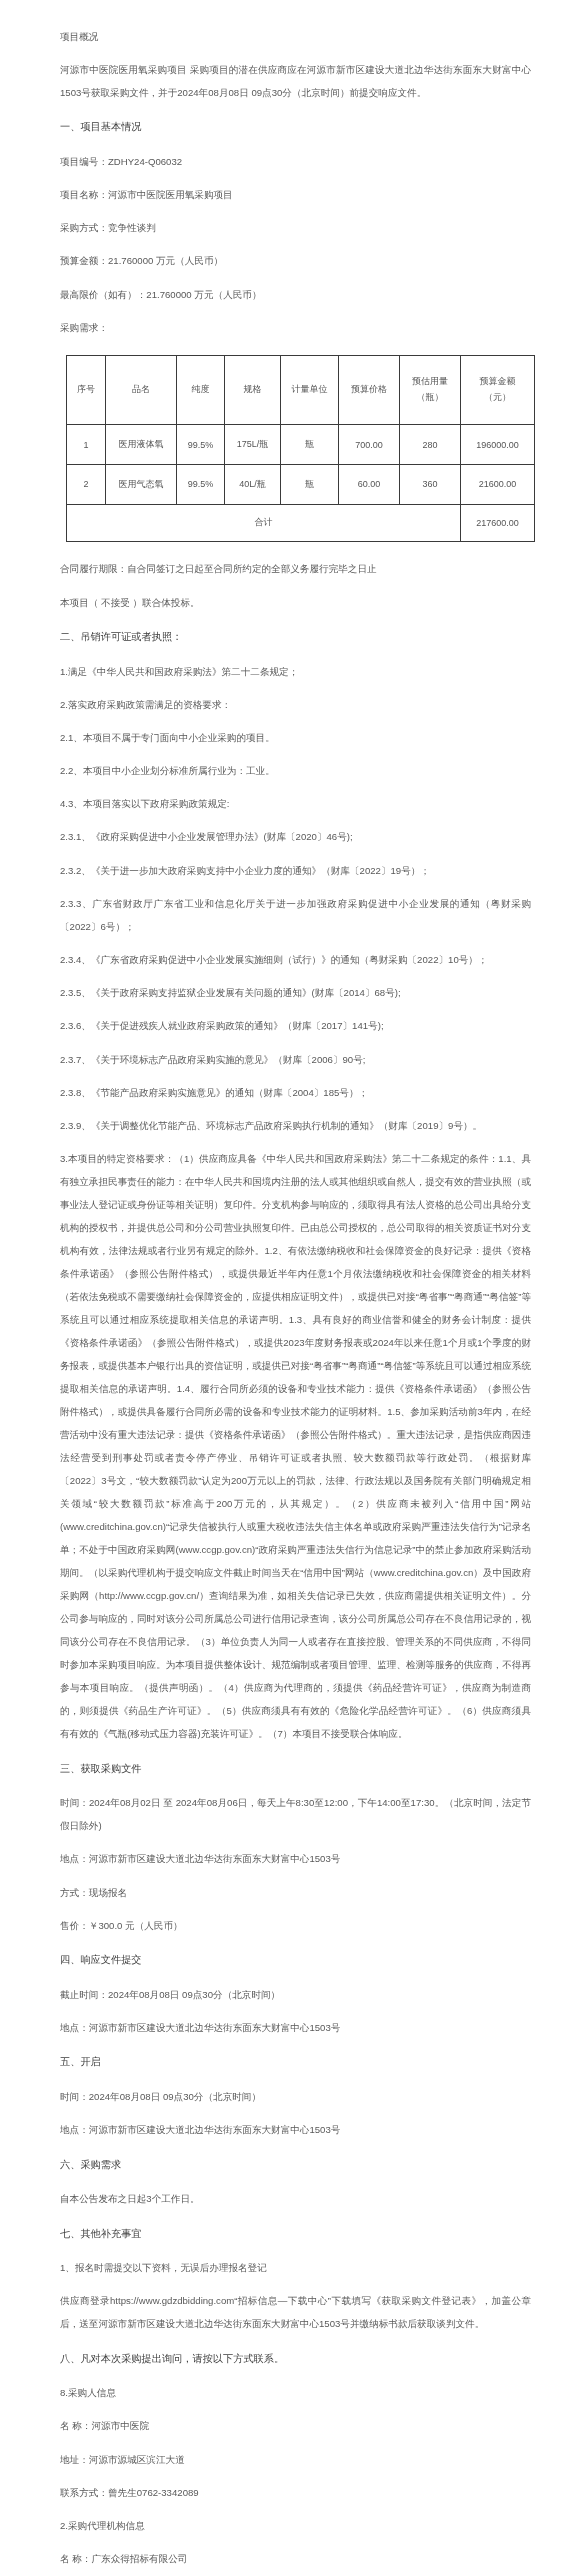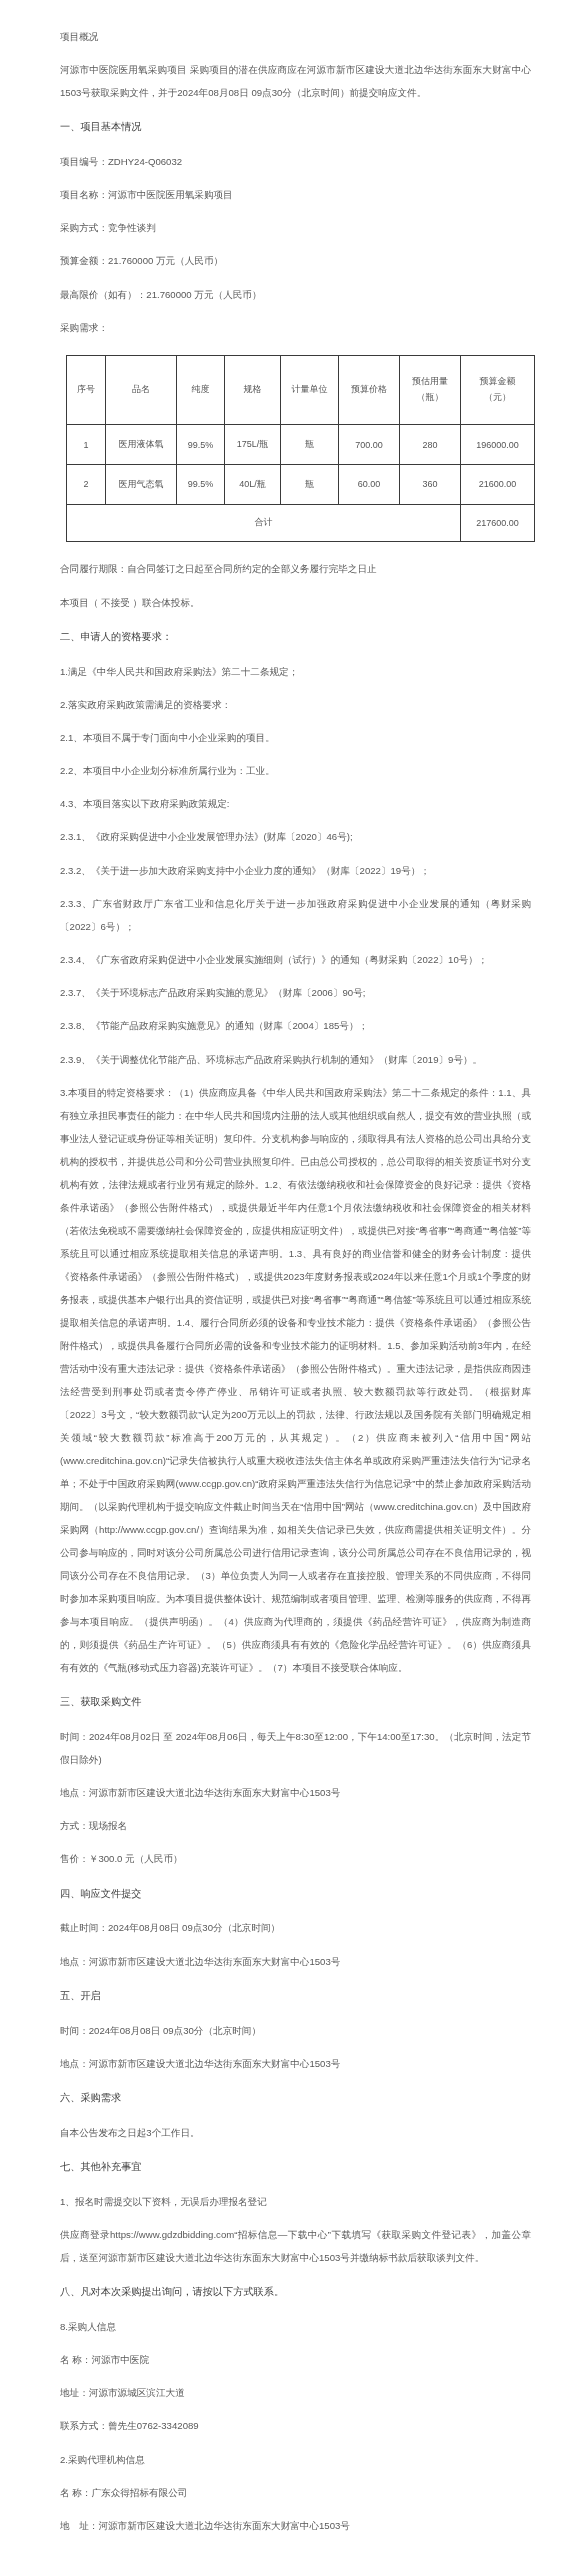--- a/index.html
+++ b/index.html
@@ -131,30 +131,32 @@
       <tr class="total-row">
         <td colspan="7">合计</td>
         <td>217600.00</td>
       </tr>
     </tbody>
   </table>
 
   <p class="line">合同履行期限：自合同签订之日起至合同所约定的全部义务履行完毕之日止</p>
   <p class="line">本项目（ 不接受 ）联合体投标。</p>
 
-  <p class="h">二、申请人的资格要求：</p>
+  <p class="h">二、吊销许可证或者执照：</p>
   <p class="line">1.满足《中华人民共和国政府采购法》第二十二条规定；</p>
   <p class="line">2.落实政府采购政策需满足的资格要求：</p>
   <p class="line">2.1、本项目不属于专门面向中小企业采购的项目。</p>
   <p class="line">2.2、本项目中小企业划分标准所属行业为：工业。</p>
   <p class="line">4.3、本项目落实以下政府采购政策规定:</p>
   <p class="line">2.3.1、《政府采购促进中小企业发展管理办法》(财库〔2020〕46号);</p>
   <p class="line">2.3.2、《关于进一步加大政府采购支持中小企业力度的通知》（财库〔2022〕19号）；</p>
   <p class="line">2.3.3、广东省财政厅广东省工业和信息化厅关于进一步加强政府采购促进中小企业发展的通知（粤财采购〔2022〕6号）；</p>
   <p class="line">2.3.4、《广东省政府采购促进中小企业发展实施细则（试行）》的通知（粤财采购〔2022〕10号）；</p>
+  <p class="line">2.3.5、《关于政府采购支持监狱企业发展有关问题的通知》(财库〔2014〕68号);</p>
+  <p class="line">2.3.6、《关于促进残疾人就业政府采购政策的通知》（财库〔2017〕141号);</p>
   <p class="line">2.3.7、《关于环境标志产品政府采购实施的意见》（财库〔2006〕90号;</p>
   <p class="line">2.3.8、《节能产品政府采购实施意见》的通知（财库〔2004〕185号）；</p>
   <p class="line">2.3.9、《关于调整优化节能产品、环境标志产品政府采购执行机制的通知》（财库〔2019〕9号）。</p>
   <p class="line">3.本项目的特定资格要求：（1）供应商应具备《中华人民共和国政府采购法》第二十二条规定的条件：1.1、具有独立承担民事责任的能力：在中华人民共和国境内注册的法人或其他组织或自然人，提交有效的营业执照（或事业法人登记证或身份证等相关证明）复印件。分支机构参与响应的，须取得具有法人资格的总公司出具给分支机构的授权书，并提供总公司和分公司营业执照复印件。已由总公司授权的，总公司取得的相关资质证书对分支机构有效，法律法规或者行业另有规定的除外。1.2、有依法缴纳税收和社会保障资金的良好记录：提供《资格条件承诺函》（参照公告附件格式），或提供最近半年内任意1个月依法缴纳税收和社会保障资金的相关材料（若依法免税或不需要缴纳社会保障资金的，应提供相应证明文件），或提供已对接“粤省事”“粤商通”“粤信签”等系统且可以通过相应系统提取相关信息的承诺声明。1.3、具有良好的商业信誉和健全的财务会计制度：提供《资格条件承诺函》（参照公告附件格式），或提供2023年度财务报表或2024年以来任意1个月或1个季度的财务报表，或提供基本户银行出具的资信证明，或提供已对接“粤省事”“粤商通”“粤信签”等系统且可以通过相应系统提取相关信息的承诺声明。1.4、履行合同所必须的设备和专业技术能力：提供《资格条件承诺函》（参照公告附件格式），或提供具备履行合同所必需的设备和专业技术能力的证明材料。1.5、参加采购活动前3年内，在经营活动中没有重大违法记录：提供《资格条件承诺函》（参照公告附件格式）。重大违法记录，是指供应商因违法经营受到刑事处罚或者责令停产停业、吊销许可证或者执照、较大数额罚款等行政处罚。（根据财库〔2022〕3号文，“较大数额罚款”认定为200万元以上的罚款，法律、行政法规以及国务院有关部门明确规定相关领域“较大数额罚款”标准高于200万元的，从其规定）。（2）供应商未被列入“信用中国”网站(www.creditchina.gov.cn)“记录失信被执行人或重大税收违法失信主体名单或政府采购严重违法失信行为”记录名单；不处于中国政府采购网(www.ccgp.gov.cn)“政府采购严重违法失信行为信息记录”中的禁止参加政府采购活动期间。（以采购代理机构于提交响应文件截止时间当天在“信用中国”网站（www.creditchina.gov.cn）及中国政府采购网（http://www.ccgp.gov.cn/）查询结果为准，如相关失信记录已失效，供应商需提供相关证明文件）。分公司参与响应的，同时对该分公司所属总公司进行信用记录查询，该分公司所属总公司存在不良信用记录的，视同该分公司存在不良信用记录。（3）单位负责人为同一人或者存在直接控股、管理关系的不同供应商，不得同时参加本采购项目响应。为本项目提供整体设计、规范编制或者项目管理、监理、检测等服务的供应商，不得再参与本项目响应。（提供声明函）。（4）供应商为代理商的，须提供《药品经营许可证》，供应商为制造商的，则须提供《药品生产许可证》。（5）供应商须具有有效的《危险化学品经营许可证》。（6）供应商须具有有效的《气瓶(移动式压力容器)充装许可证》。（7）本项目不接受联合体响应。</p>
 
   <p class="h">三、获取采购文件</p>
   <p class="line">时间：2024年08月02日 至 2024年08月06日，每天上午8:30至12:00，下午14:00至17:30。（北京时间，法定节假日除外)</p>
   <p class="line">地点：河源市新市区建设大道北边华达街东面东大财富中心1503号</p>
   <p class="line">方式：现场报名</p>
   <p class="line">售价：￥300.0 元（人民币）</p>

